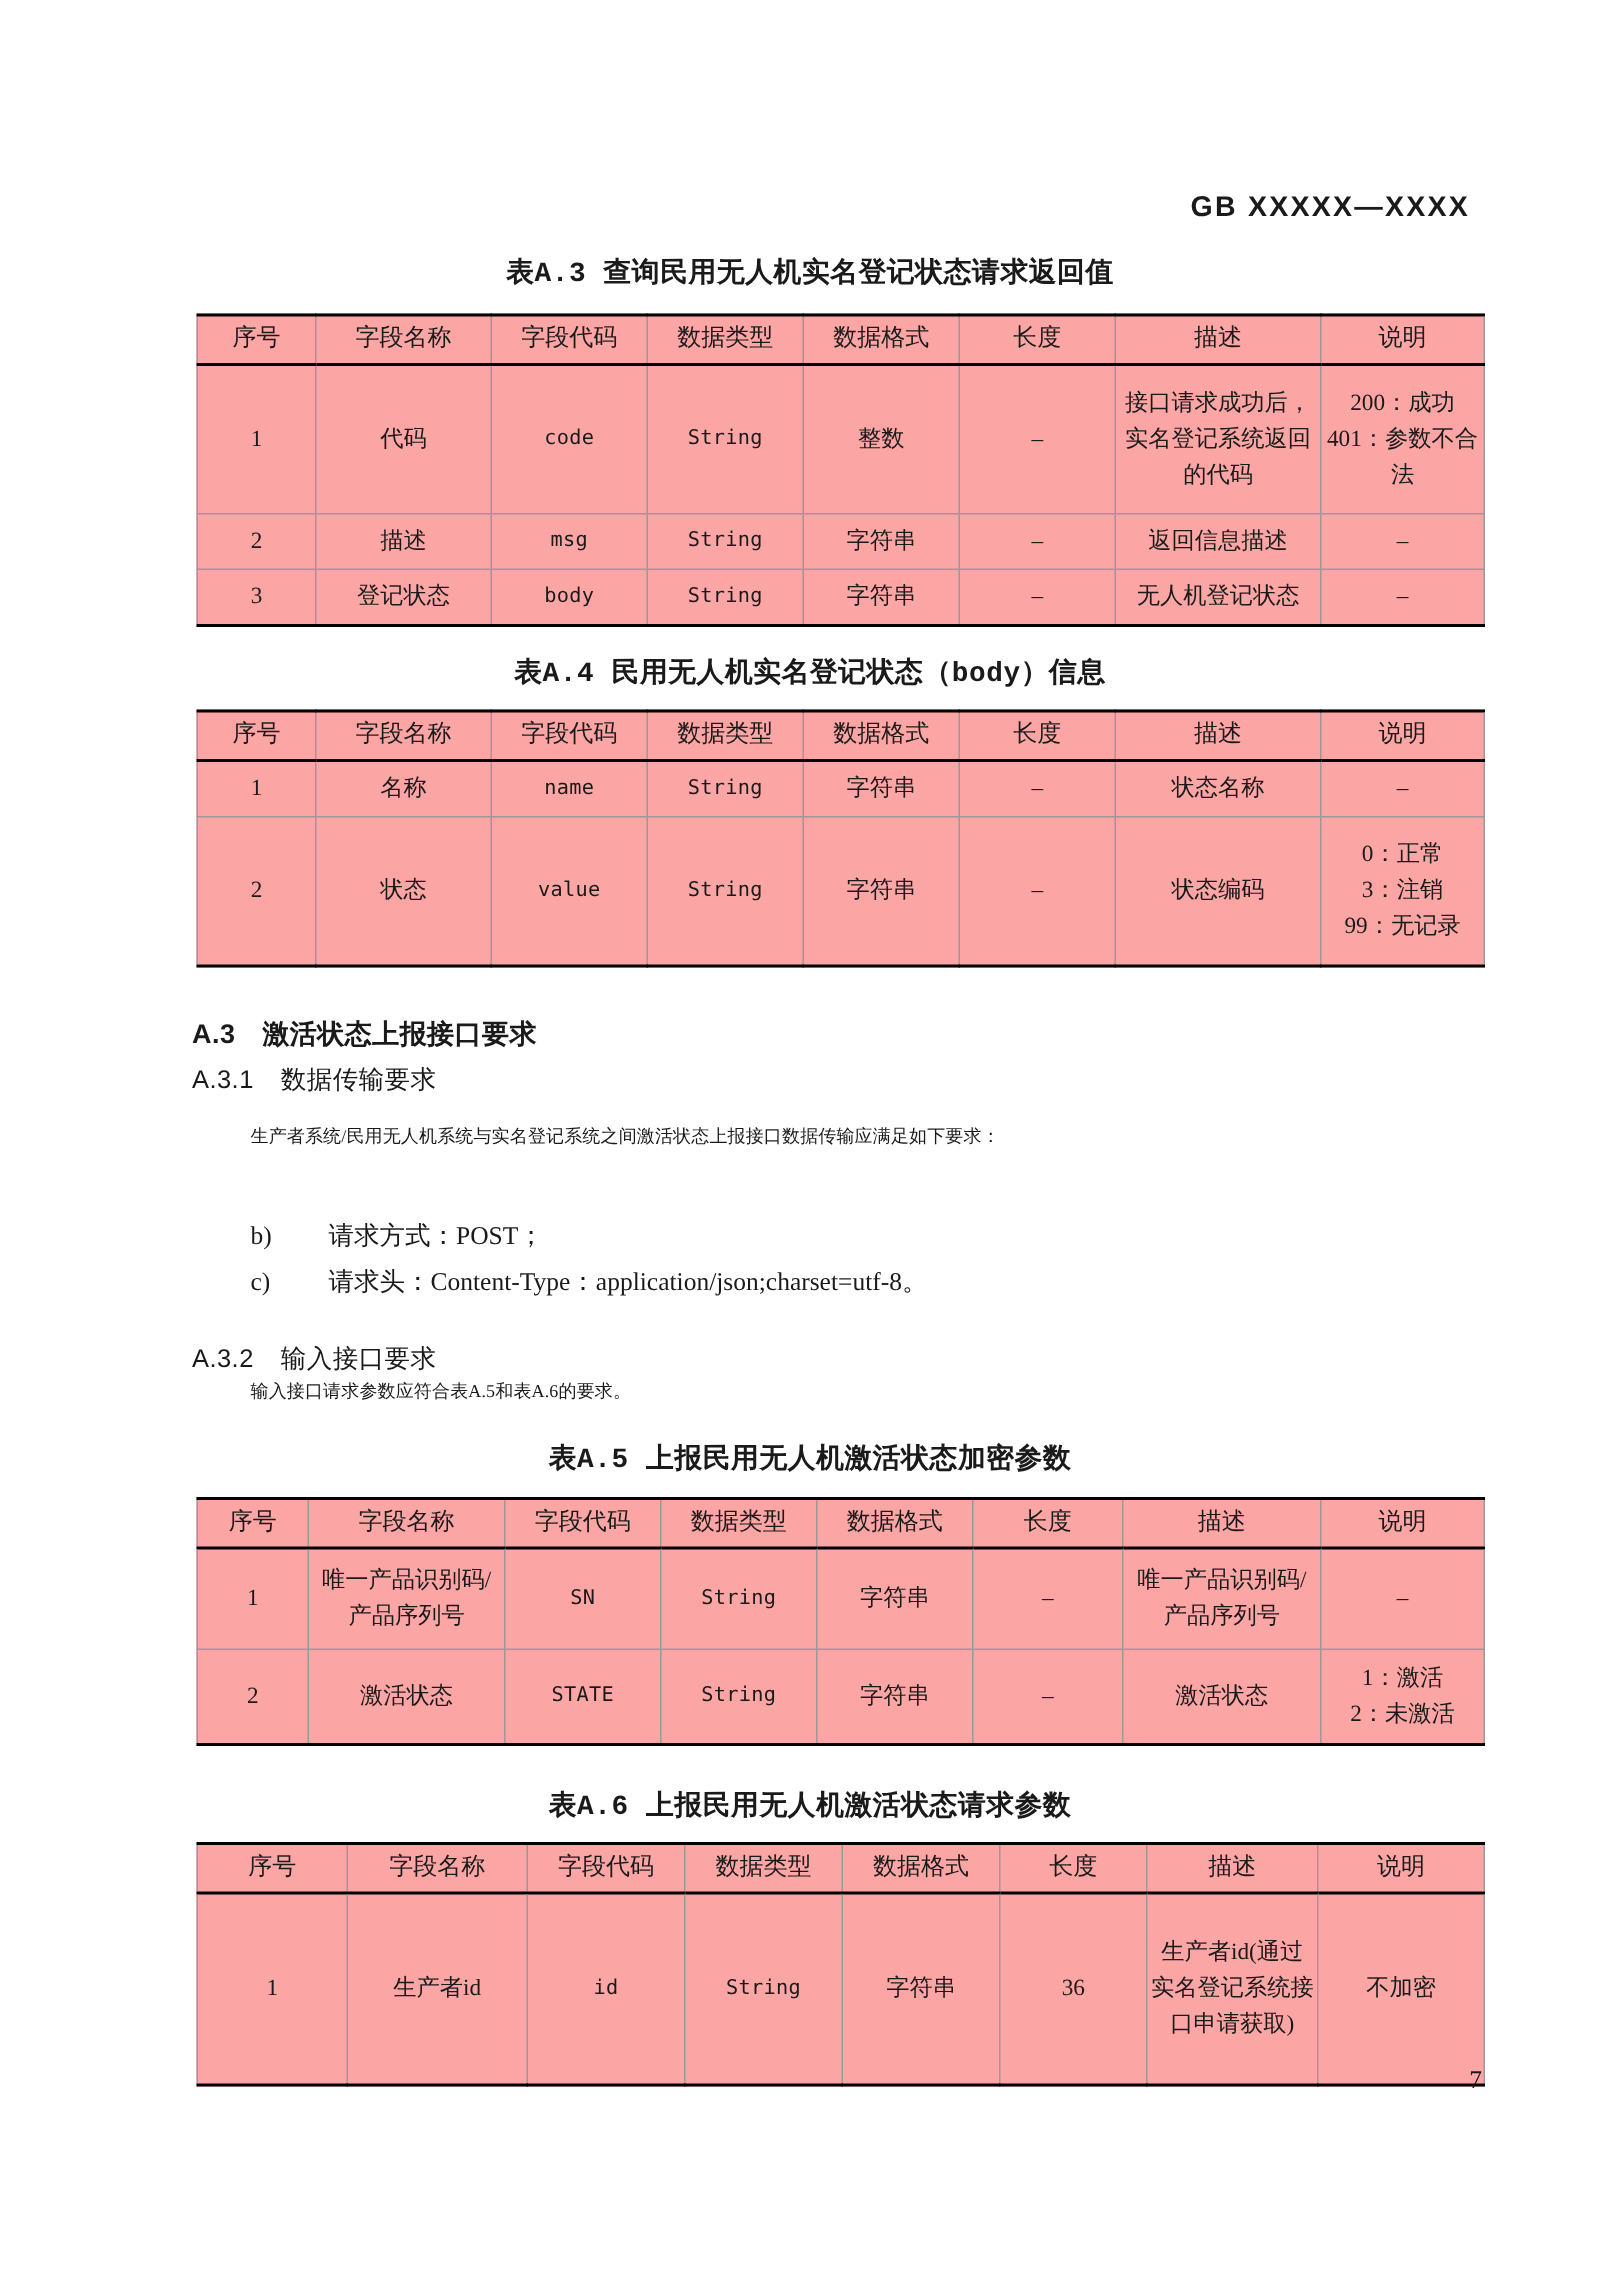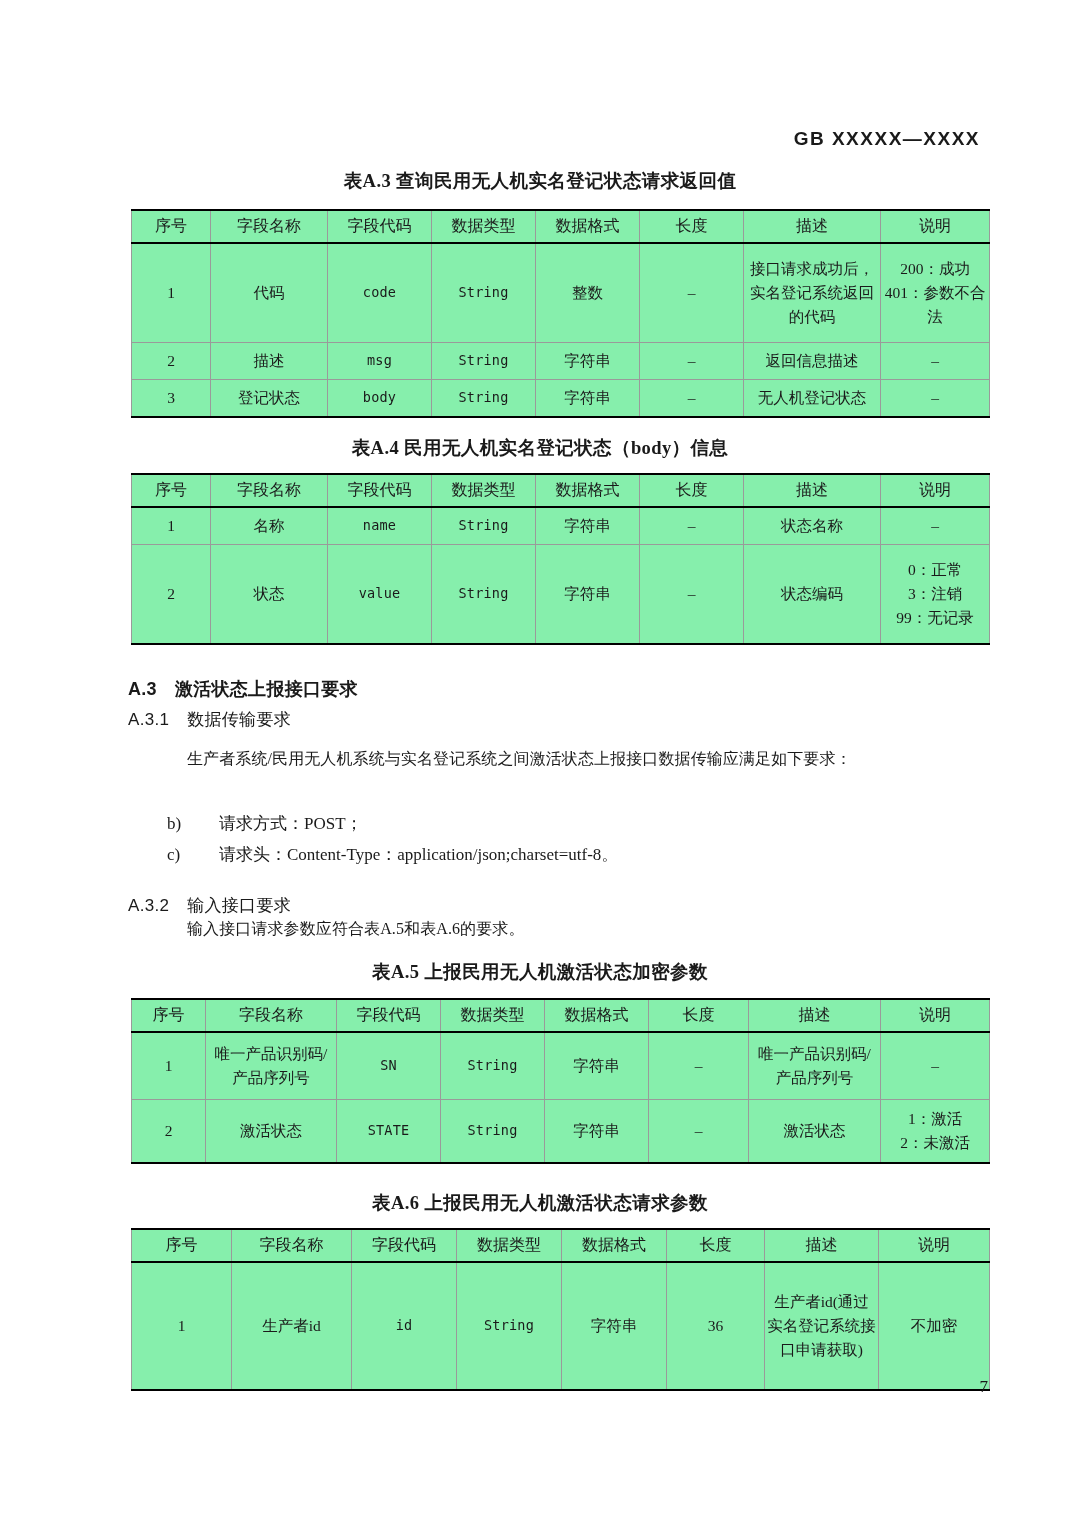--- a/index.html
+++ b/index.html
@@ -34,34 +34,34 @@
     letter-spacing: 1.5px;
     white-space: nowrap;
   }
 
   
   .tbl-caption {
     position: absolute;
     left: 0;
     width: 1080px;
     text-align: center;
-    font-family: Liberation Serif, serif;
+    font-family: Liberation Mono, monospace;
     font-weight: bold;
     font-size: 18.5px;
     letter-spacing: 0.4px;
   }
 
   
   table.gbtable {
     position: absolute;
     left: 131px;
     width: 858px;
     border-collapse: collapse;
     table-layout: fixed;
-    background: #86efac;
+    background: #fca5a5;
     padding-left: 28px;
   }
   table.gbtable td, table.gbtable th {
     border: 1px solid #9a9a9a;
     text-align: center;
     vertical-align: middle;
     font-size: 15.5px;
     line-height: 1.55;
     padding: 3px 2px;
     font-weight: normal;
@@ -103,24 +103,23 @@
     font-family: "Liberation Sans", "DejaVu Sans", sans-serif;
     font-weight: normal;
     font-size: 17px;
     white-space: nowrap;
     letter-spacing: 0.3px;
   }
   .h3 .num { margin-right: 18px; }
   .para {
     position: absolute;
     left: 167px;
-    font-size: 16px;
+    font-size: 12px;
     white-space: nowrap;
     letter-spacing: 0.1px;
-    margin-left: 20px;
   }
   .li {
     position: absolute;
     left: 167px;
     font-size: 17px;
     white-space: nowrap;
   }
   .li .mk {
     display: inline-block;
     width: 52px;

